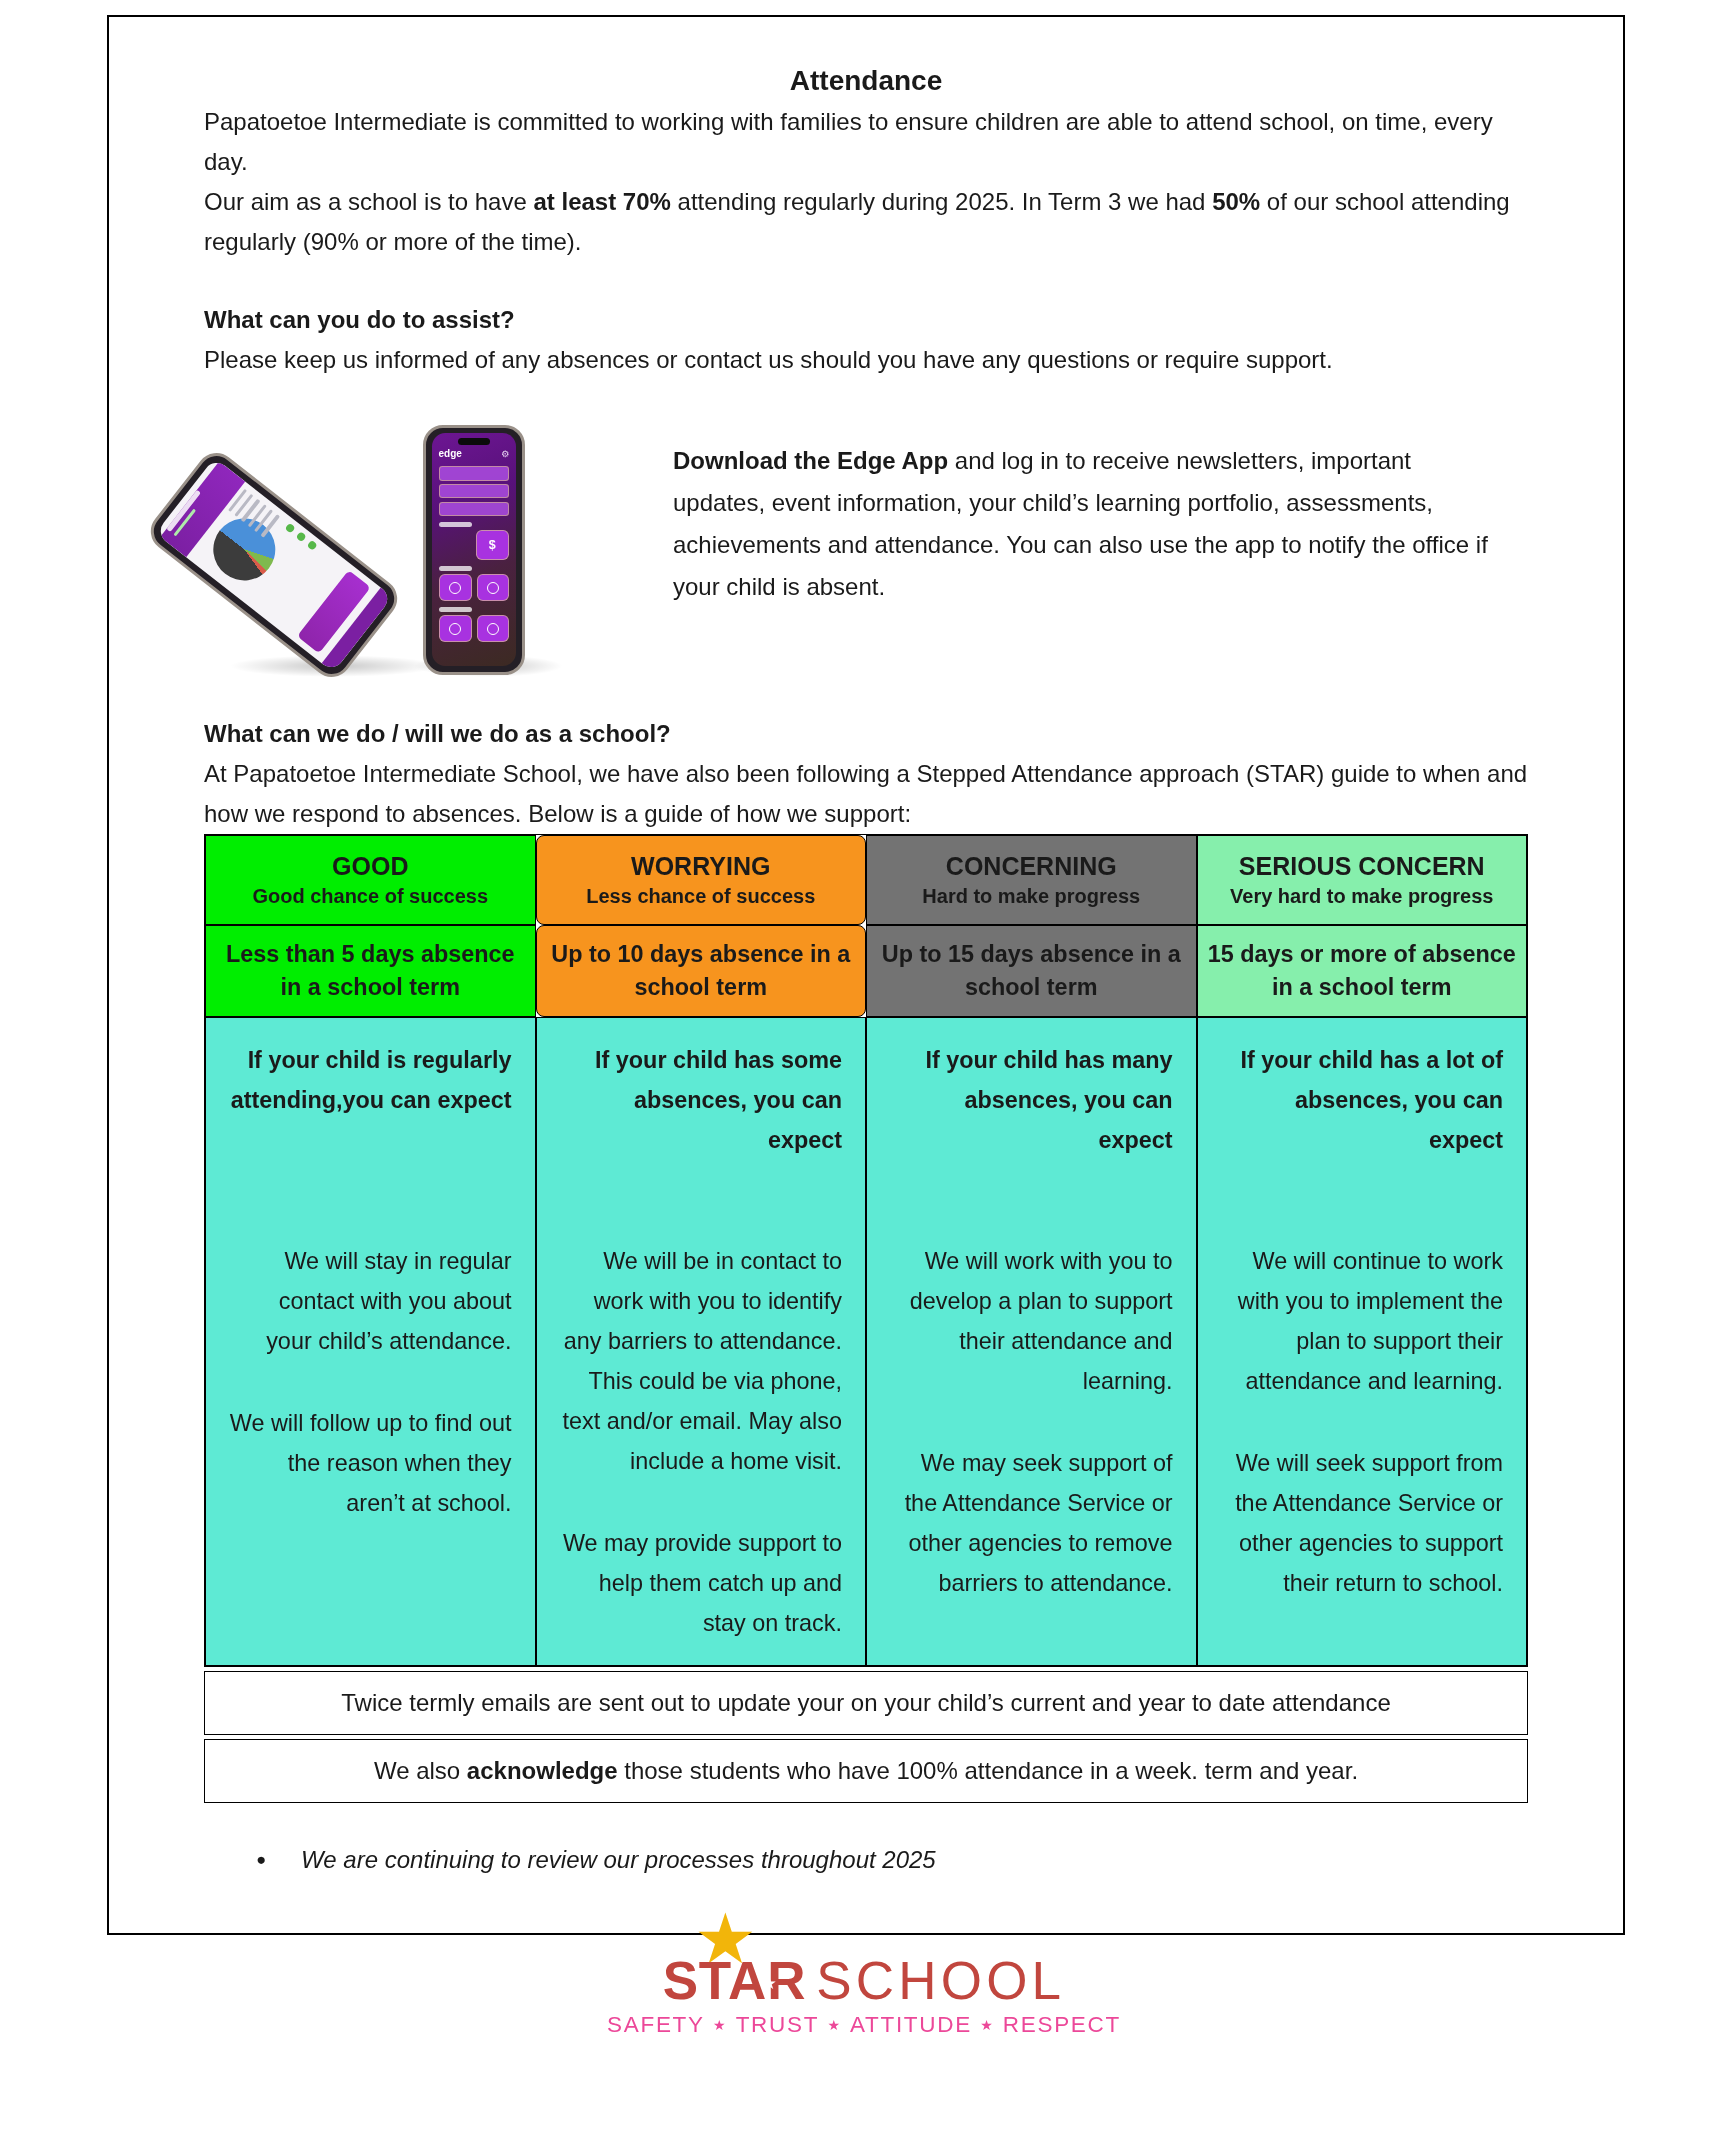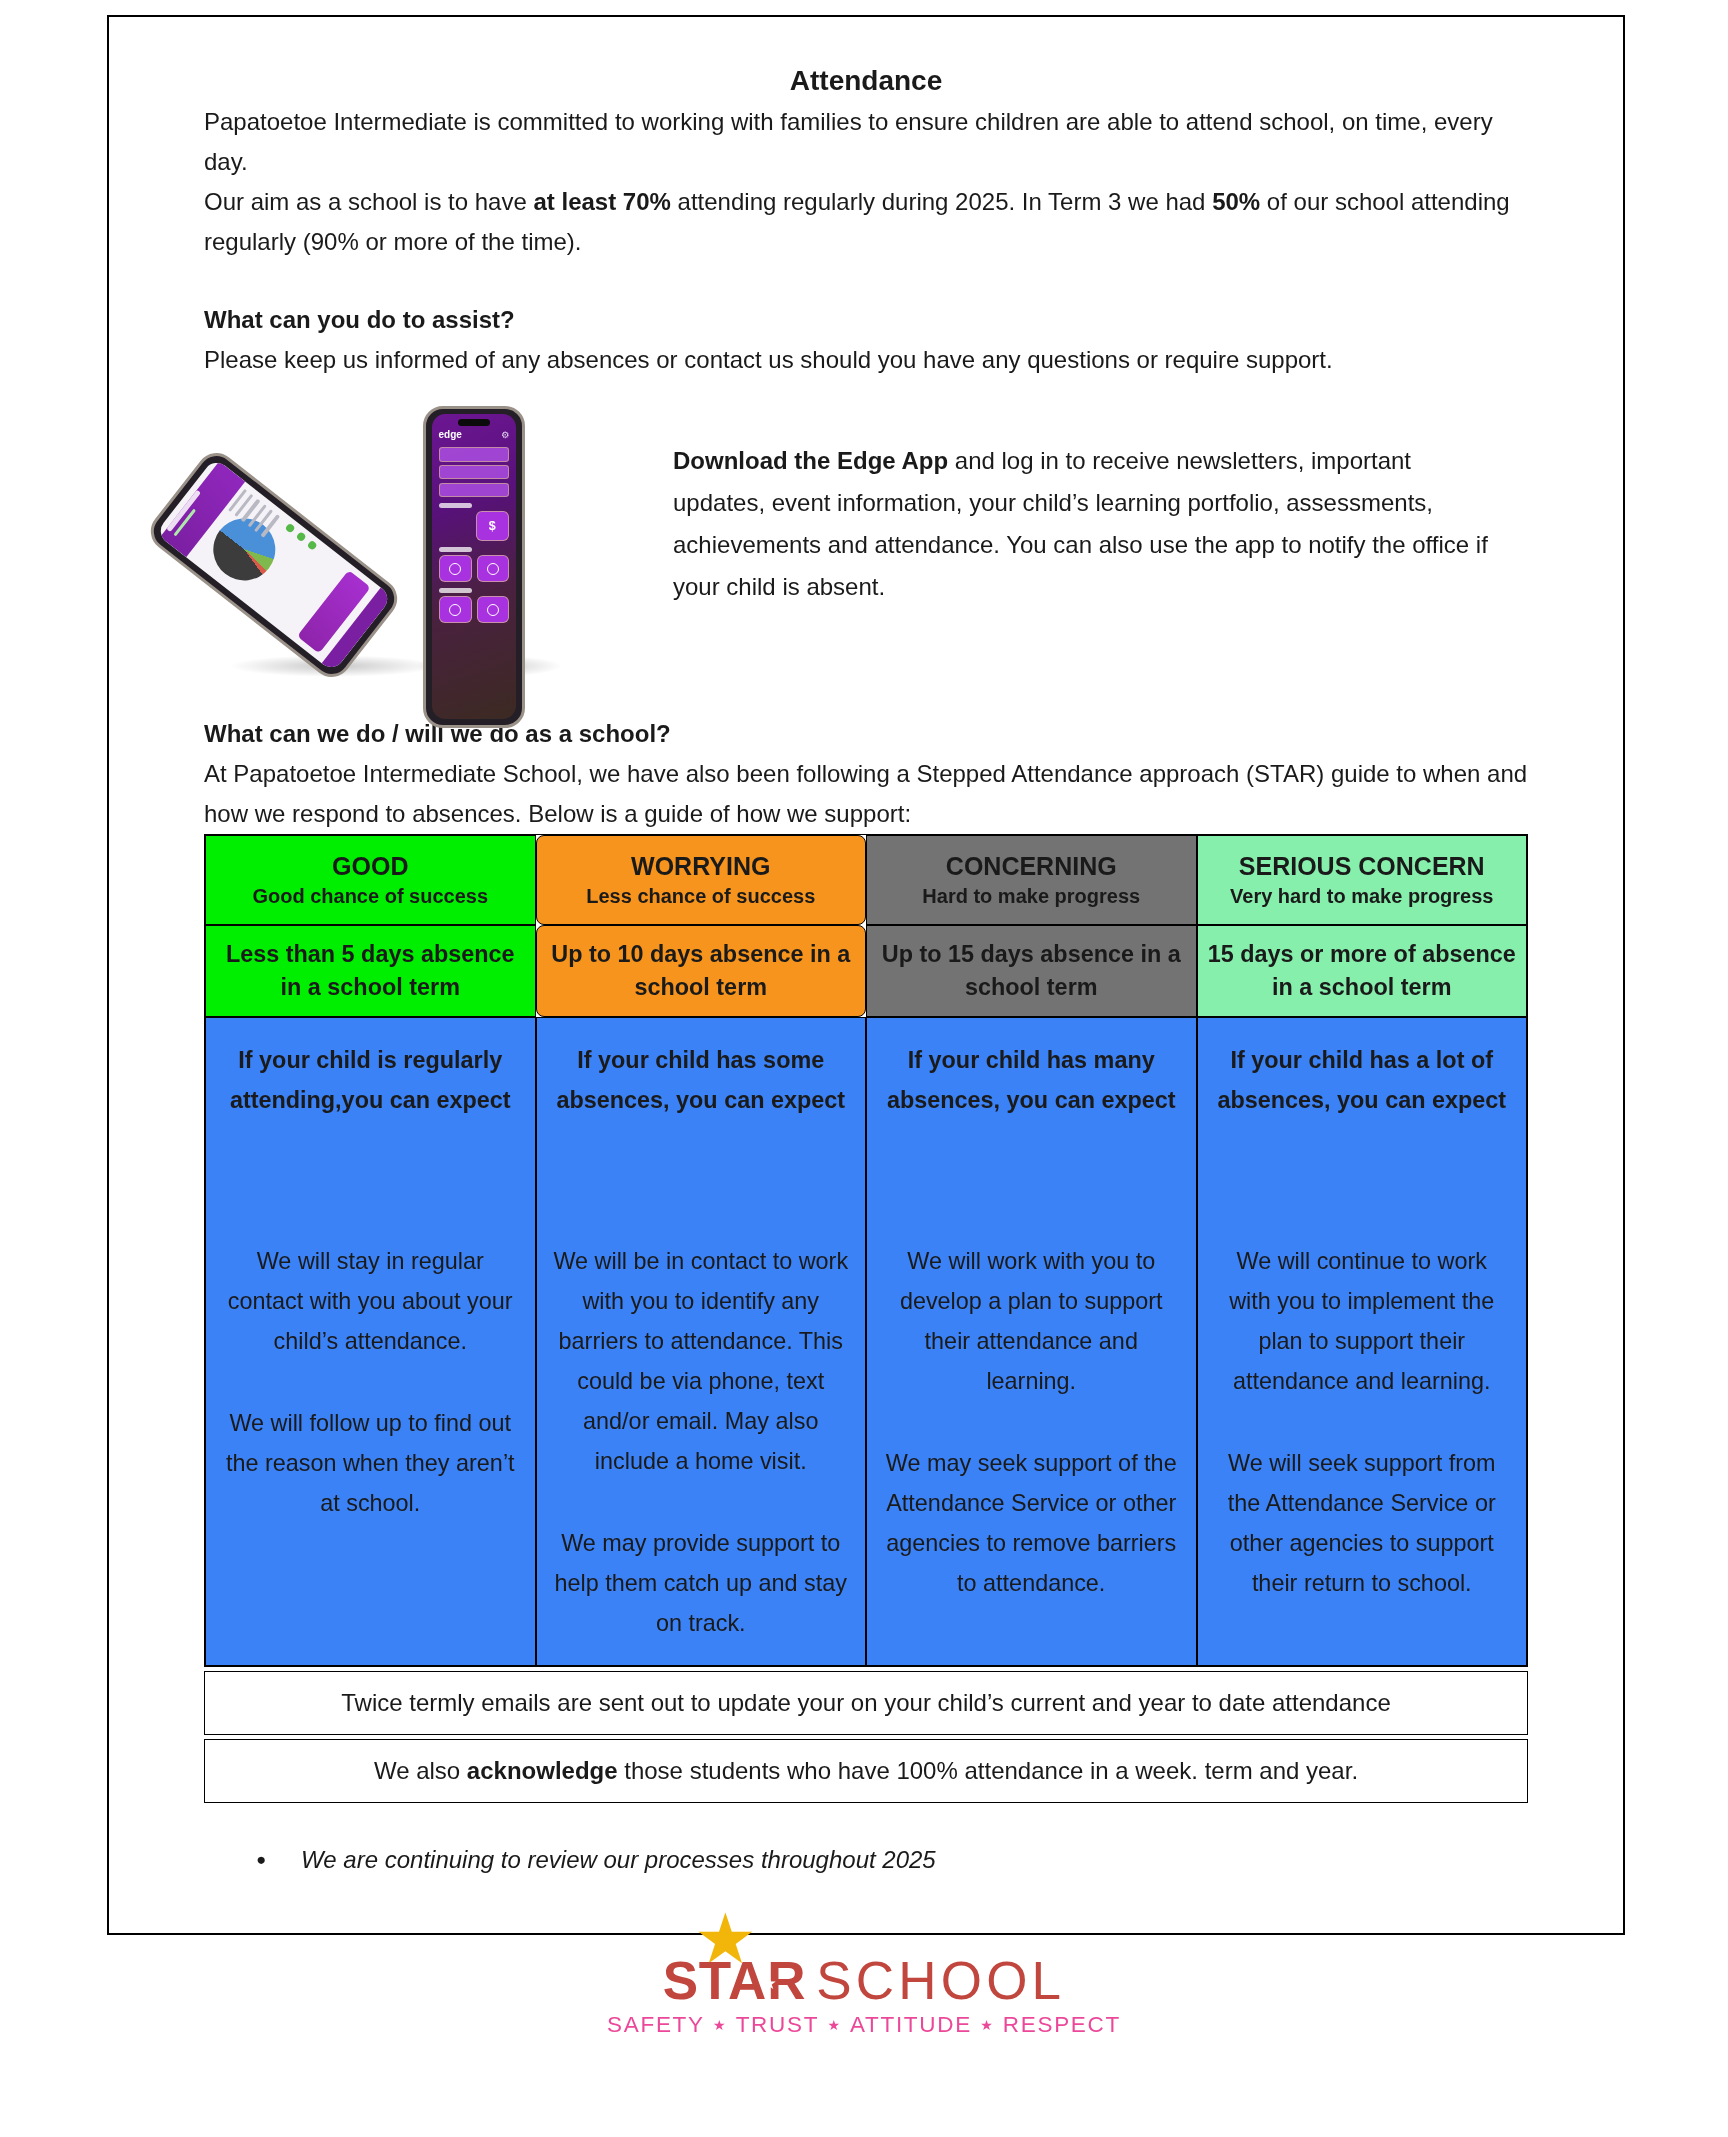--- a/index.html
+++ b/index.html
@@ -11,21 +11,21 @@
   .aim{margin-top:38px;}
   b{font-weight:bold;}
   h3.sect{font-size:24px;line-height:40px;font-weight:bold;margin:38px 0 0 0;}
   .sect-body{margin-top:0;}
   
   .app-row{display:flex;margin-top:15px;height:281px;}
   .phones{position:relative;width:469px;flex:none;}
   .edge-text{font-size:24px;line-height:42px;margin-top:45px;width:827px;}
   .phone{position:absolute;box-sizing:border-box;border-radius:20px;background:#241f26;border:3.3px solid #9a9189;}
   .phone .screen{position:absolute;left:5.8px;right:5.8px;top:5.8px;bottom:5.8px;border-radius:13.4px;overflow:hidden;}
-  .phone-right{left:219px;top:11px;width:102px;height:322px;}
+  .phone-right{left:219px;top:30px;width:102px;height:250px;}
   .phone-right .screen{background:linear-gradient(160deg,#6d1693 0%,#58117a 30%,#4a2140 60%,#3c2a22 100%);}
   .notch{position:absolute;left:50%;transform:translateX(-50%);top:4.2px;width:32px;height:7.5px;border-radius:4.2px;background:#0b0b0b;}
   .ptopbar{display:flex;justify-content:space-between;align-items:center;padding:15px 6.7px 3.3px 6.7px;color:#fff;}
   .edge-logo{font-size:10px;font-weight:bold;color:#fff;}
   .gear{font-size:9.2px;color:#e7d6f2;}
   .pillbtn{height:12.5px;border-radius:3.3px;background:rgba(171,77,224,.85);border:0.8px solid rgba(230,210,120,.5);margin:3.3px 7.5px;}
   .sectlabel{height:5px;width:33px;border-radius:2.5px;background:rgba(255,255,255,.75);margin:5.8px 0 3.3px 7.5px;}
   .tilerow{display:flex;gap:5px;padding:0 7.5px;}
   .tile{flex:1;height:28px;border-radius:5.8px;background:#a832e0;border:0.8px solid rgba(230,220,130,.55);display:flex;align-items:center;justify-content:center;color:#fff;font-weight:bold;font-size:12.5px;}
   .tile.small{height:25px;}
@@ -48,21 +48,21 @@
   .tgrid{display:grid;grid-template-columns:repeat(4,1fr);}
   .tcell{border:1.7px solid #000;box-sizing:border-box;text-align:center;display:flex;flex-direction:column;justify-content:center;padding:6.7px 8.3px;}
   .hd .level{font-size:25px;font-weight:bold;line-height:33px;}
   .hd .sub{font-size:20px;font-weight:bold;line-height:27px;}
   .hd{min-height:90px;}
   .days{min-height:92px;font-size:23.4px;font-weight:bold;line-height:33px;}
   .cg{background:#00EE00;}
   .co{background:#F7941E;border-radius:8px;}
   .cy{background:#737373;}
   .cr{background:#86efac;text-align:center;}
-  .content{min-height:606px;background:#3b82f6;justify-content:flex-start;text-align:center;padding:22px 15px;font-size:23.4px;line-height:40px;}
+  .content{min-height:606px;background:#5eead4;justify-content:flex-start;text-align:right;padding:22px 23px;font-size:23.4px;line-height:40px;}
   .content .expect{font-weight:bold;min-height:159px;}
   .content p{margin:0;}
   .content p + p{margin-top:42px;}
   .wide-row{border:1.7px solid #000;margin-top:4.2px;text-align:center;font-size:24px;line-height:40px;padding:11px 8.3px;}
   
   .note{display:flex;align-items:flex-start;margin:37px 0 0 52px;}
   .note .dot{font-size:16.7px;line-height:40px;margin-right:35px;}
   .note .txt{font-style:italic;font-size:24px;line-height:40px;}
   
   .logo{position:absolute;left:0;top:1952px;width:100%;text-align:center;}

